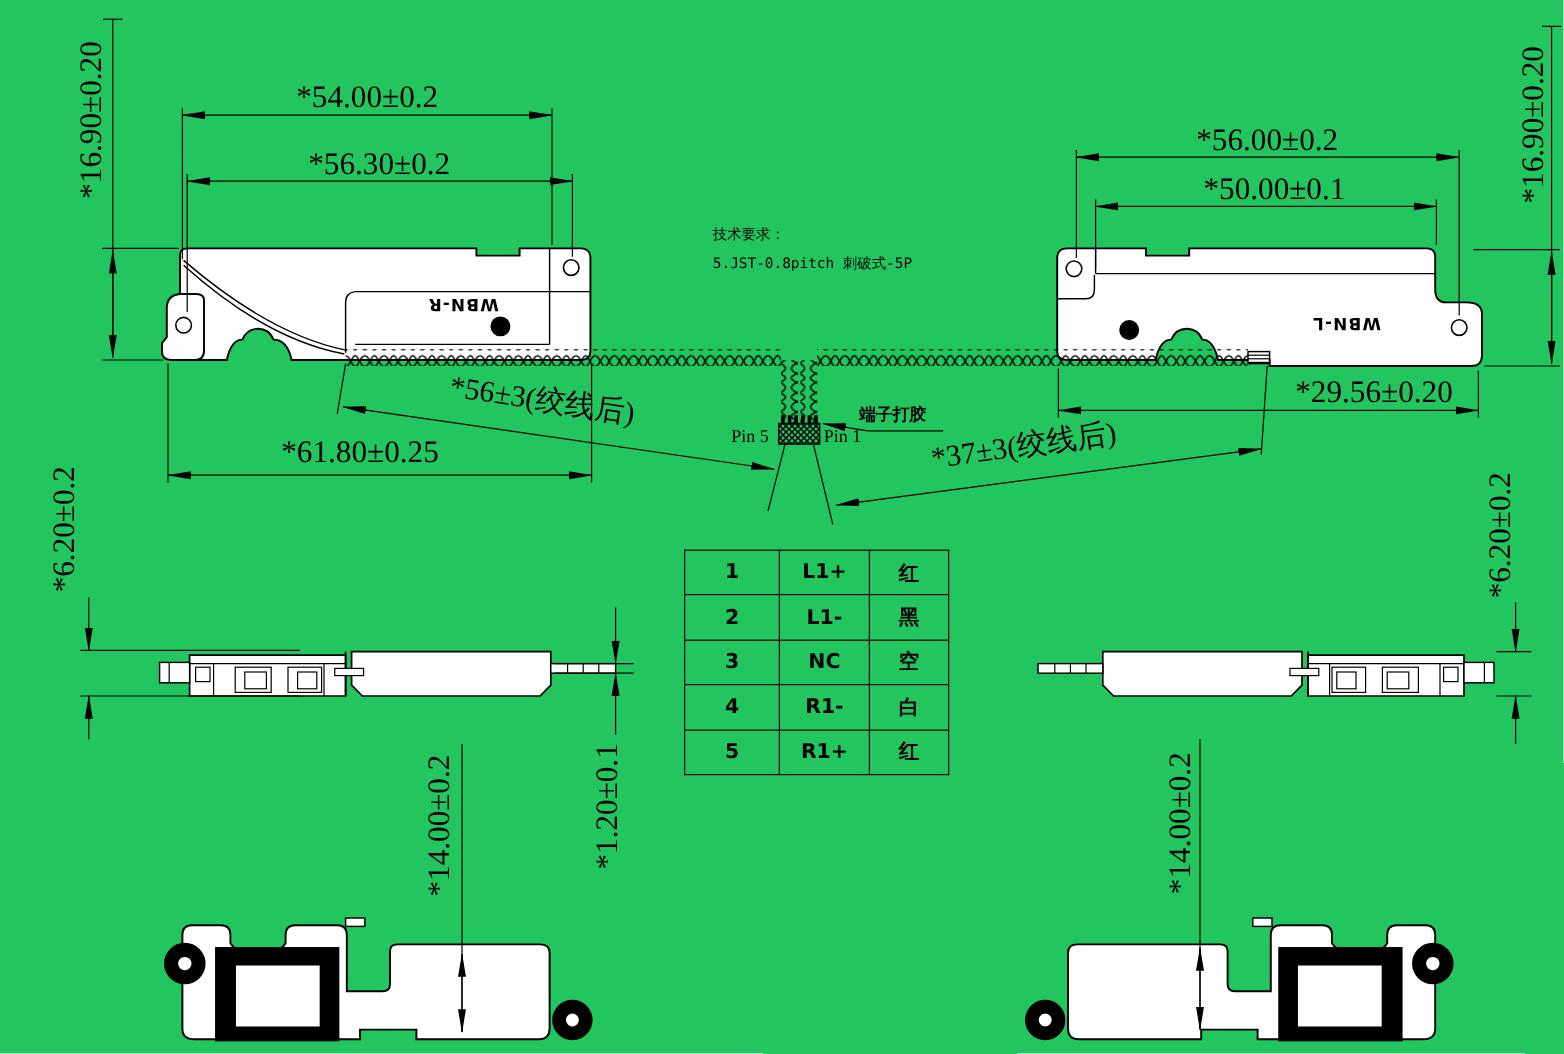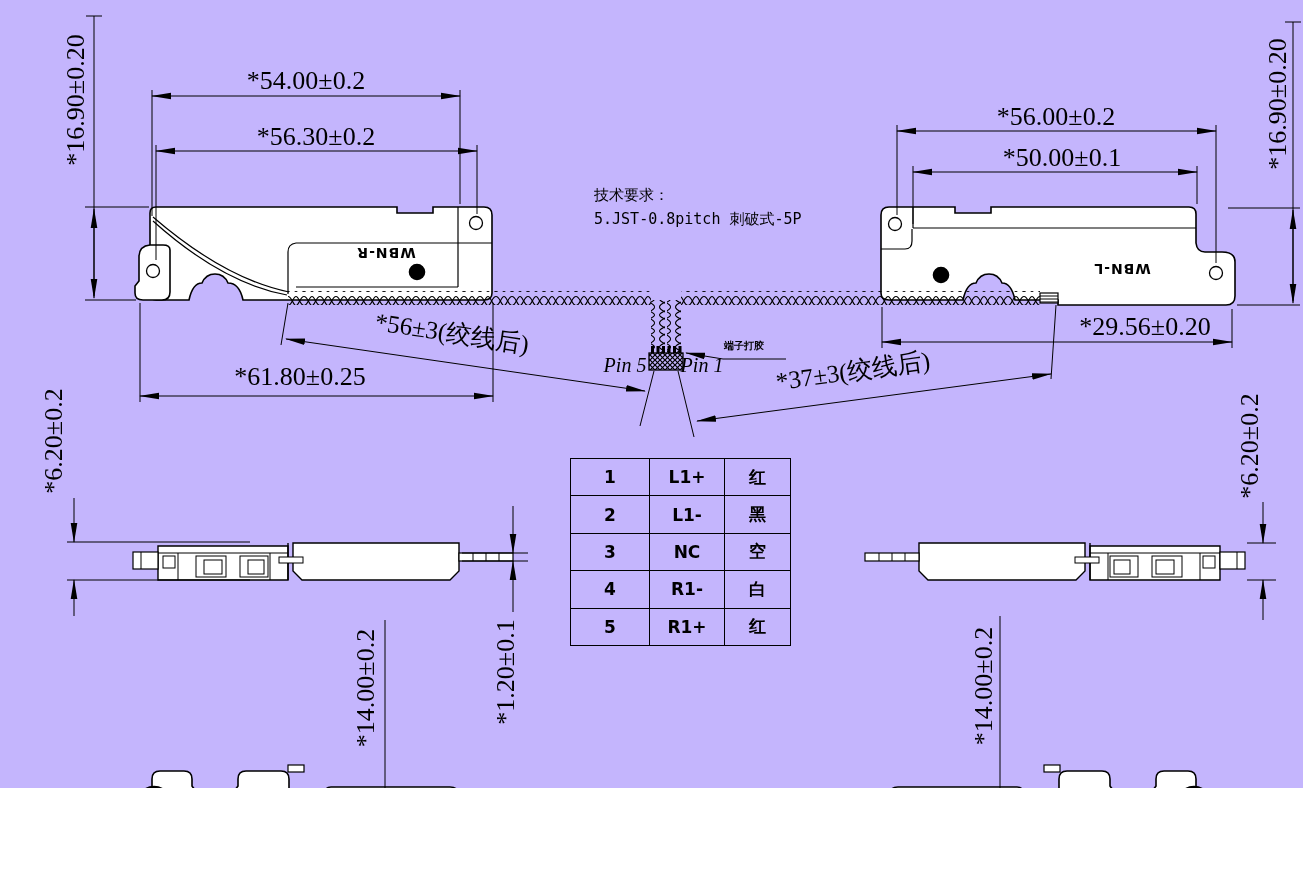--- a/index.html
+++ b/index.html
@@ -1,27 +1,27 @@
 <!DOCTYPE html>
 <html><head>
 <meta charset="utf-8">
 <style>
   html,body{margin:0;padding:0;background:#fff;}
-  #canvas{position:relative;width:1303px;height:788px;background:#c4b5fd;overflow:hidden;
+  #canvas{position:relative;width:1303px;height:878px;background:#22c55e;overflow:hidden;
           font-family:"Liberation Serif","DejaVu Serif",serif;}
   #linework{position:absolute;left:0;top:0;}
   .t{position:absolute;white-space:nowrap;color:#000;transform:translate(-50%,-50%);
      font-family:"Liberation Serif","DejaVu Serif",serif;font-size:26px;}
   .t.rot90{transform:translate(-50%,-50%) rotate(-90deg);}
   .t.rot180{transform:translate(-50%,-50%) rotate(180deg);}
-  .small{font-size:20px;font-style:italic;}
-  .cjk-bold{font-family:Liberation Mono, monospace;font-weight:bold;font-size:10px;}
+  .small{font-size:15px;}
+  .cjk-bold{font-family:Liberation Mono, monospace;font-weight:bold;font-size:14px;}
   .partlabel{font-family:"DejaVu Sans","Liberation Sans",sans-serif;font-weight:bold;font-size:14px;letter-spacing:1px;}
   .notes{position:absolute;left:594px;top:183px;color:#000;
-         font-family:"DejaVu Sans Mono","Liberation Mono",monospace;font-size:15px;line-height:24px;}
+         font-family:"DejaVu Sans Mono","Liberation Mono",monospace;font-size:12px;line-height:24px;}
   #pintable{position:absolute;left:570px;top:458px;width:221px;height:188px;border-collapse:collapse;
             table-layout:fixed;font-family:"DejaVu Sans","Liberation Sans",sans-serif;}
   #pintable td{border:1.4px solid #000;text-align:center;vertical-align:middle;
                font-size:17px;font-weight:bold;color:#000;padding:0;}
   .slant56{transform:translate(-50%,-50%) rotate(8.5deg);font-size:25px;}
   .slant37{transform:translate(-50%,-50%) rotate(-8deg);font-size:25px;}
 </style>
 </head>
 <body>
 

